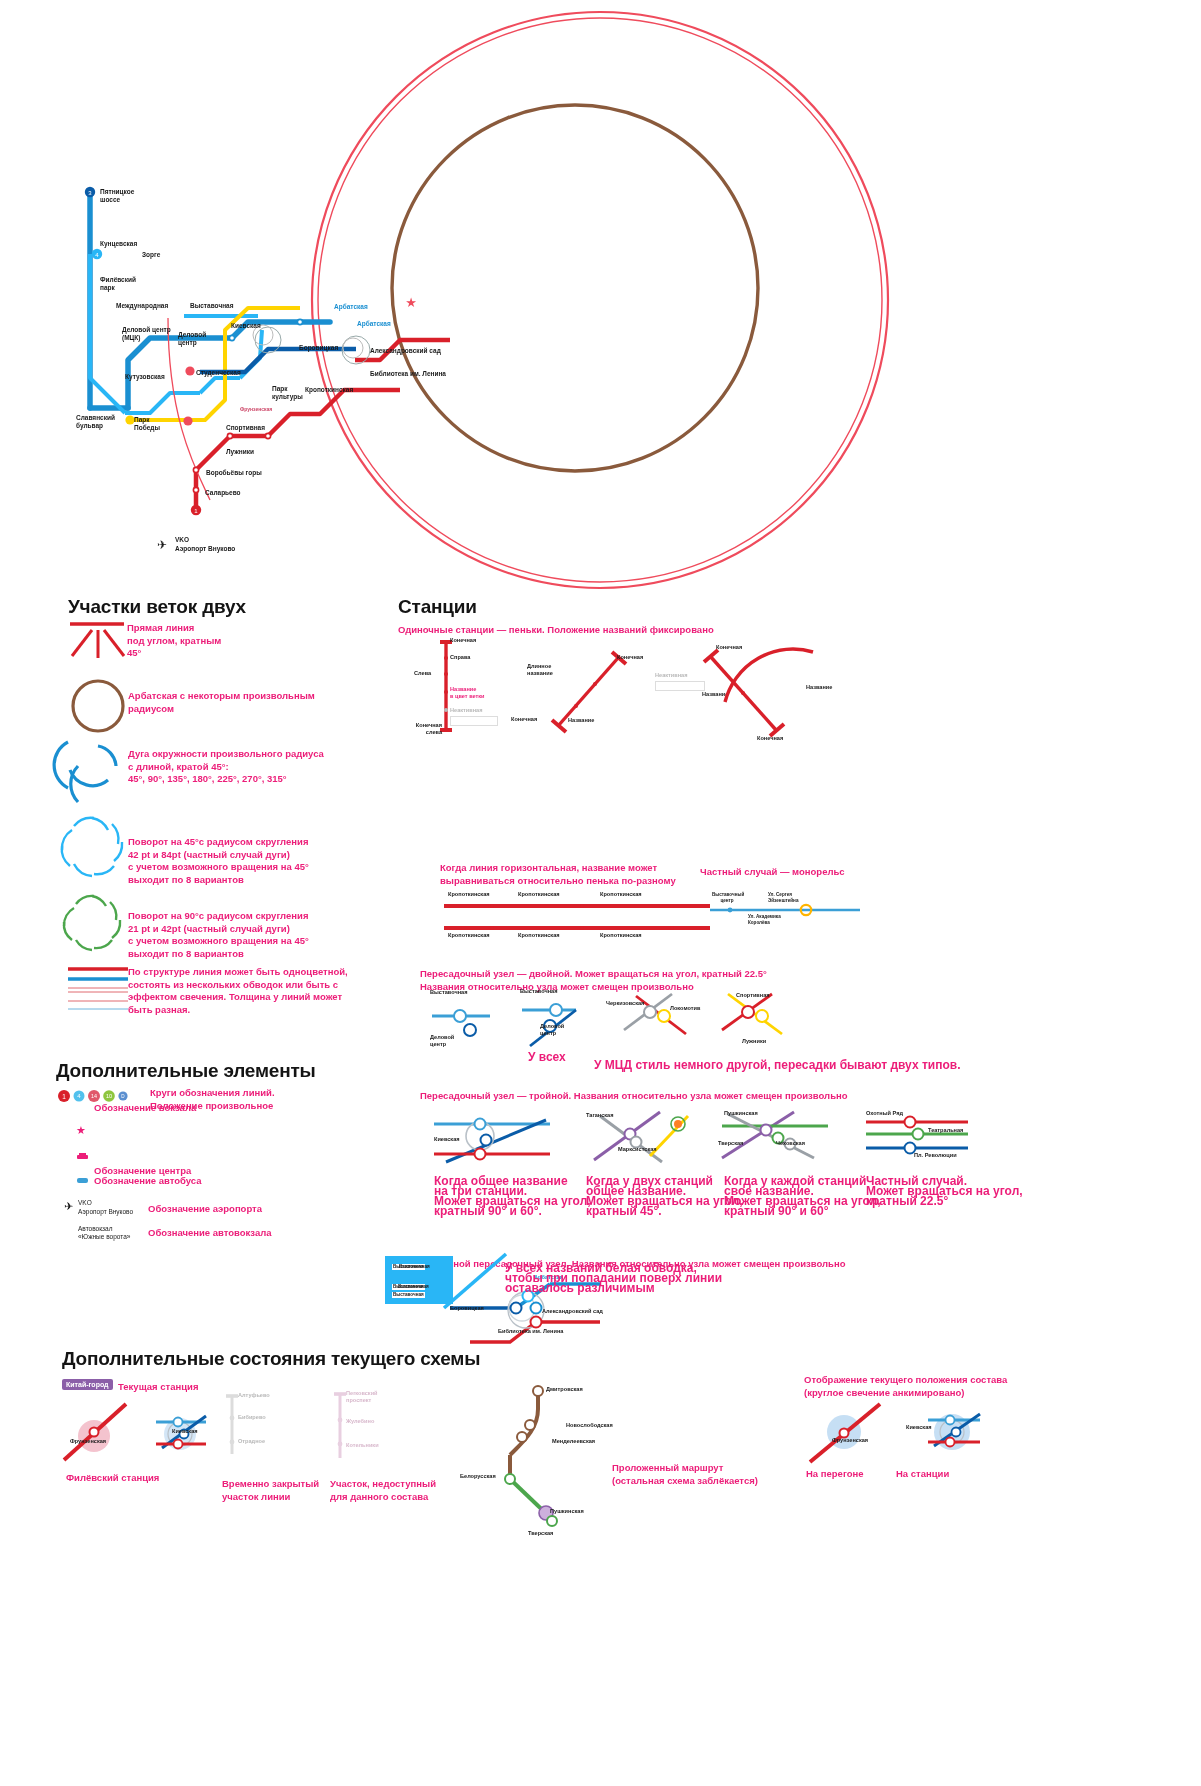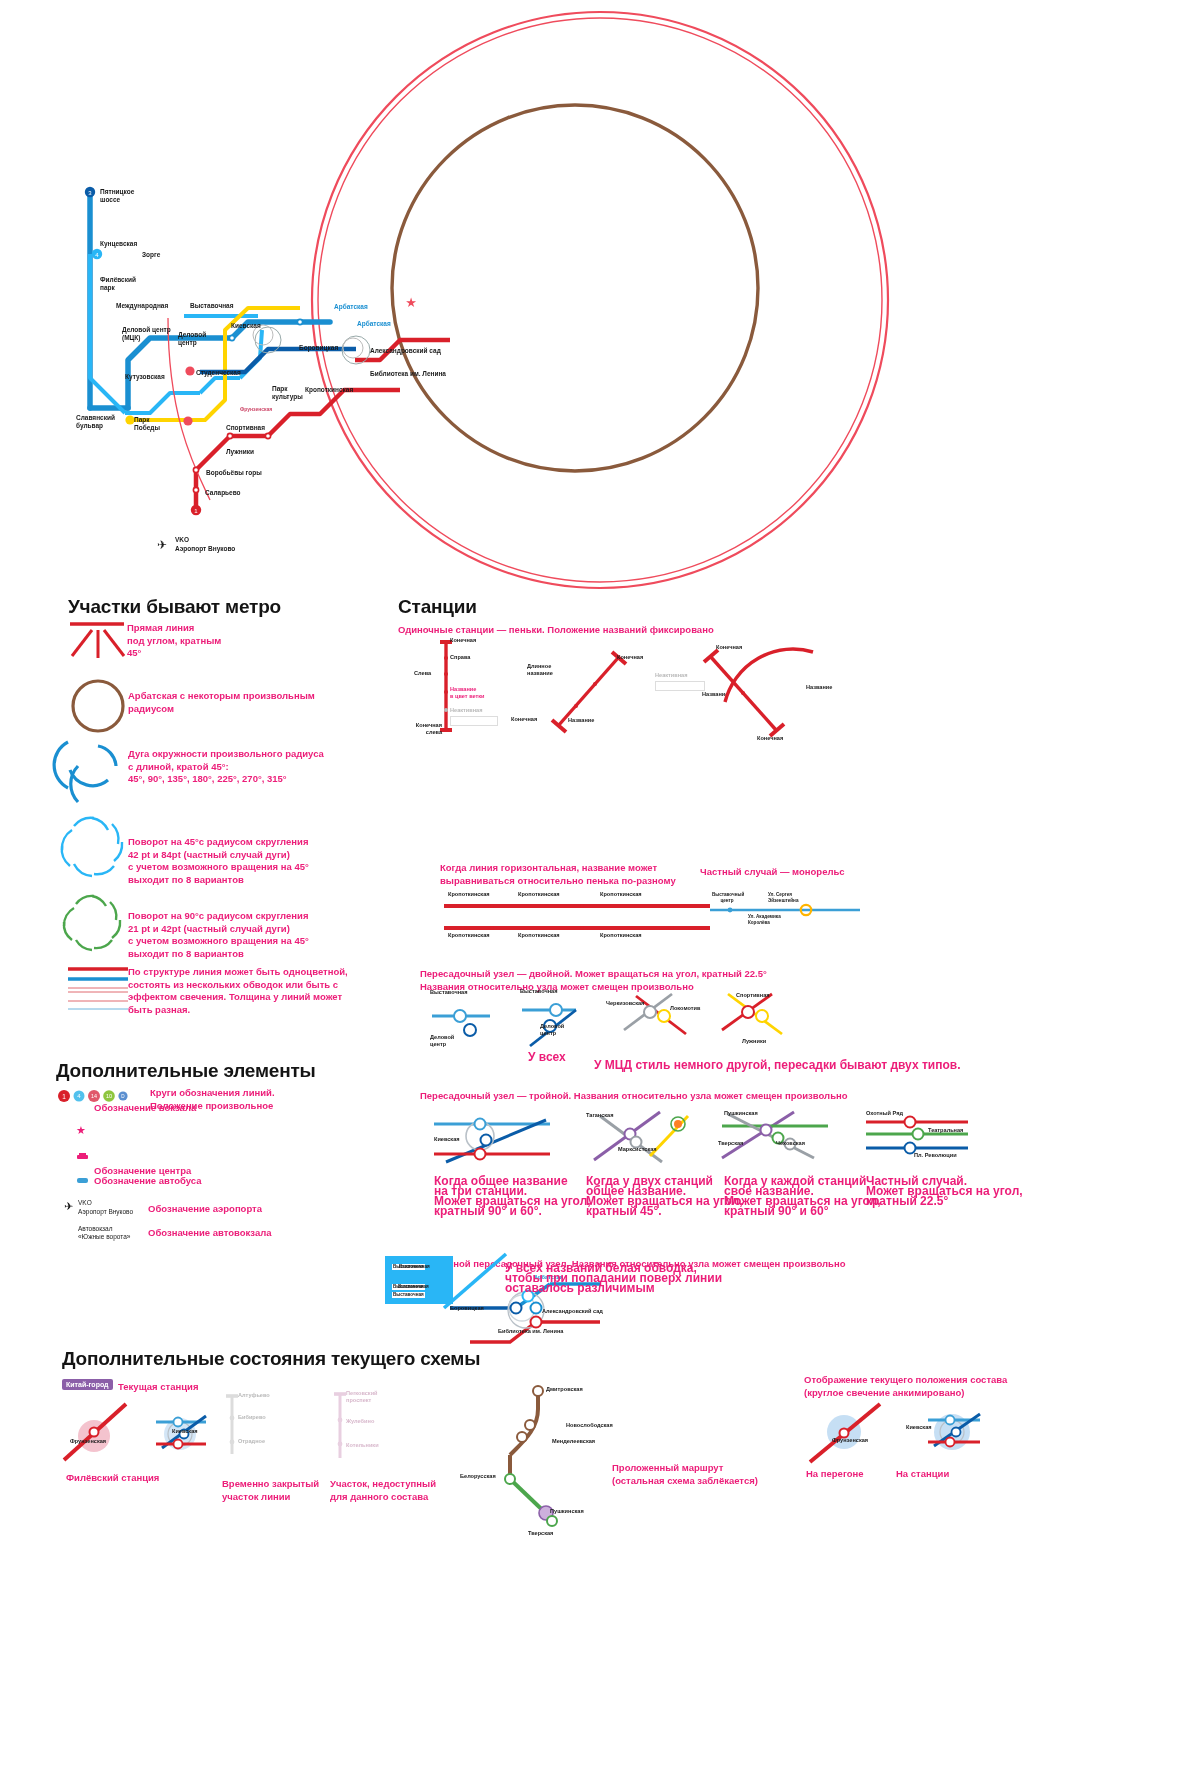--- a/index.html
+++ b/index.html
@@ -103,21 +103,21 @@
   <span class="nm stn" style="left:240px;top:405px;color:#c46;font-size:5px;">Фрунзенская</span>
   <span class="nm stn" style="left:226px;top:424px;">Спортивная</span>
   <span class="nm stn" style="left:226px;top:448px;">Лужники</span>
   <span class="nm stn" style="left:206px;top:469px;">Воробьёвы горы</span>
   <span class="nm stn" style="left:205px;top:489px;">Саларьево</span>
   <span class="nm stn" style="left:175px;top:536px;">VKO</span>
   <span class="nm stn" style="left:175px;top:545px;">Аэропорт Внуково</span>
 </div>
 
 <div class="abs" style="left:68px;top:596px;width:310px;">
-  <div class="sec-title">Участки бывают метро</div>
+  <div class="sec-title">Участки веток двух</div>
 </div>
 
 <div class="abs" style="left:68px;top:620px;">
   <svg width="60" height="40">
     <path d="M2,4 L56,4" stroke="#d9202a" stroke-width="3.4"></path>
     <path d="M4,36 L24,10" stroke="#d9202a" stroke-width="3"></path>
     <path d="M30,38 L30,10" stroke="#d9202a" stroke-width="3"></path>
     <path d="M56,36 L36,10" stroke="#d9202a" stroke-width="3"></path>
   </svg>
 </div>

